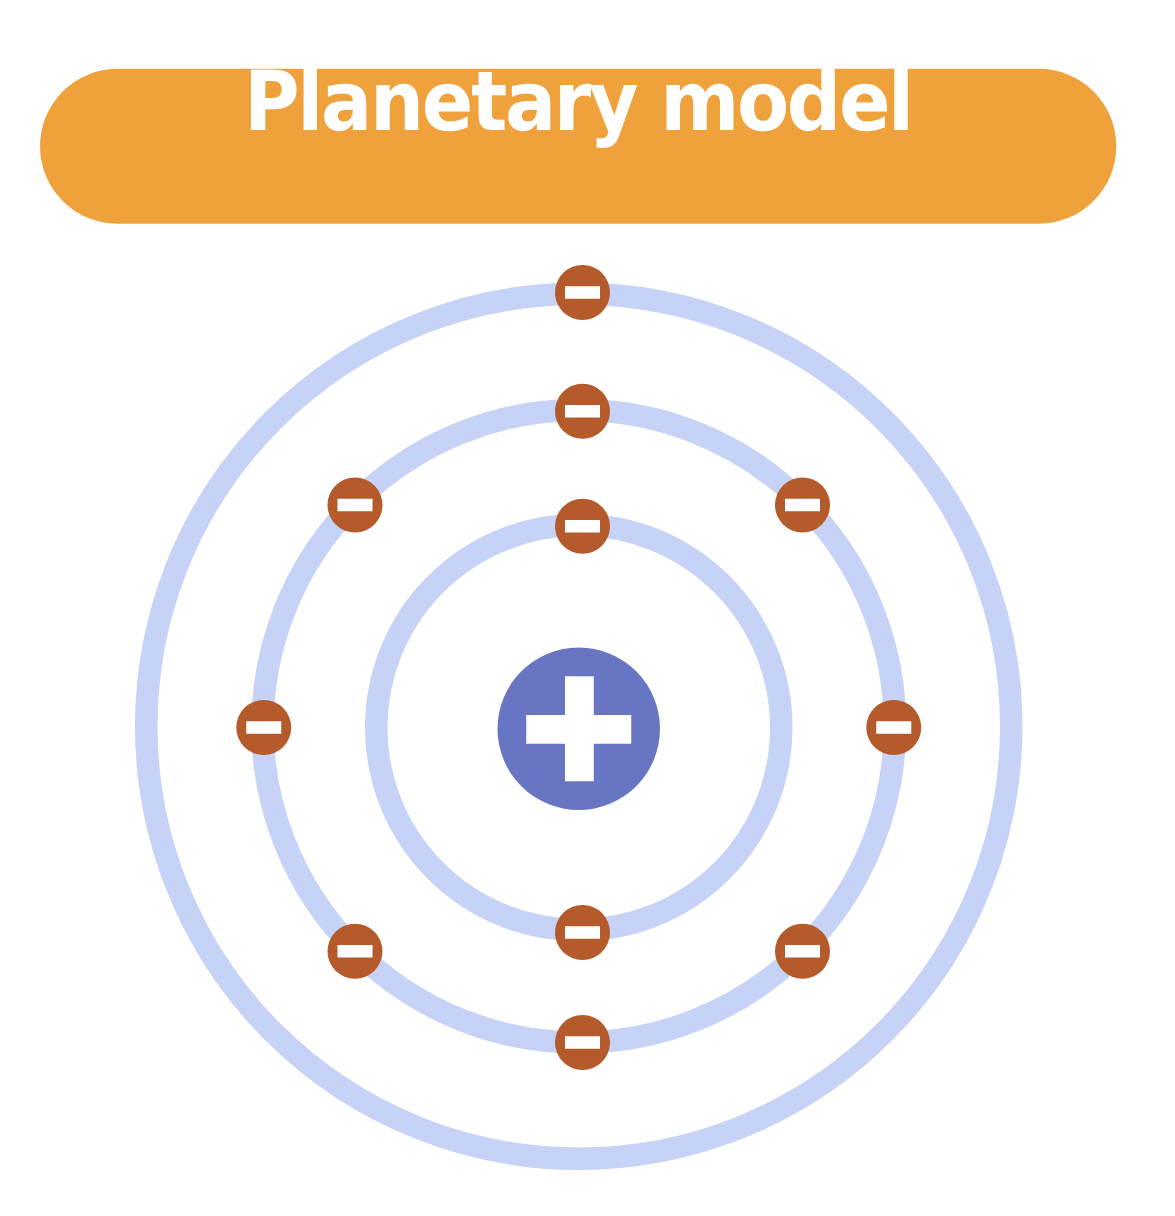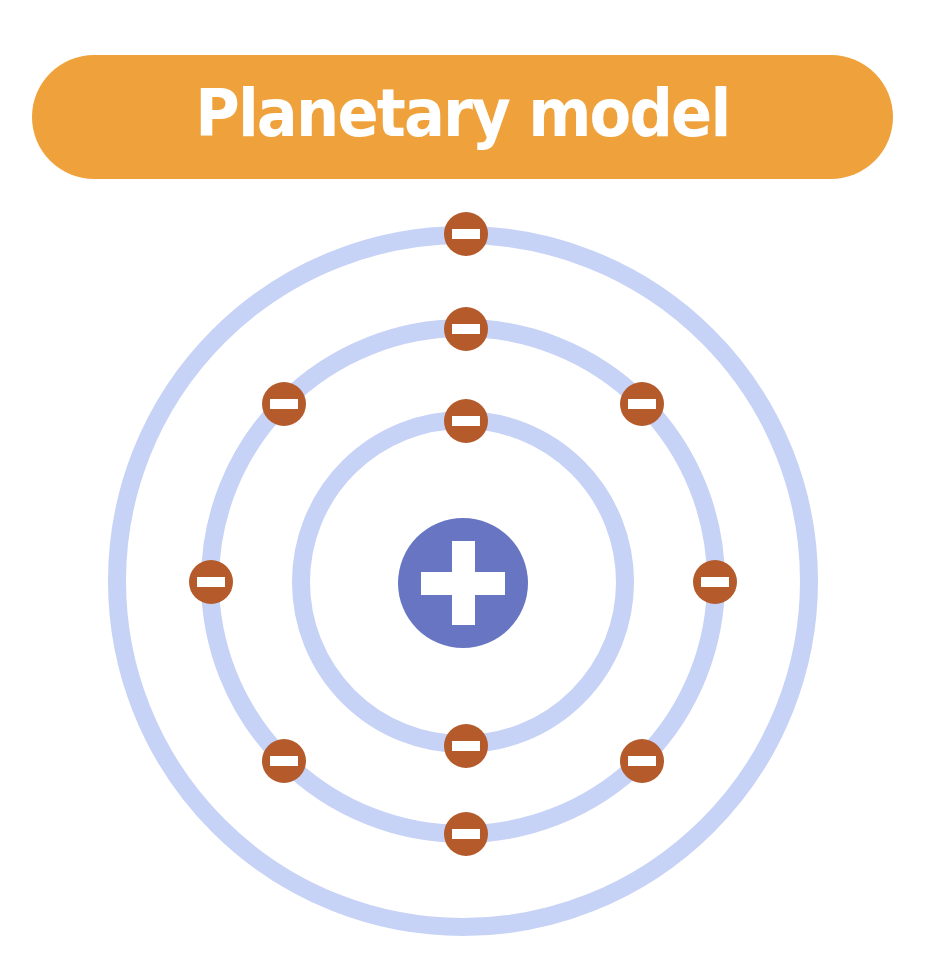--- a/index.html
+++ b/index.html
@@ -1,20 +1,20 @@
 <!DOCTYPE html>
 <html><head>
 <meta charset="utf-8">
 <style>
   html, body { margin: 0; padding: 0; background: #ffffff; }
   body { width: 940px; height: 973px; position: relative; overflow: hidden; font-family: "DejaVu Sans", "Liberation Sans", sans-serif; }
   .title-pill {
     position: absolute; left: 32px; top: 55px; width: 861px; height: 124px;
     background: #EFA23C; border-radius: 62px;
-    display: flex; align-items: center; justify-content: center;
+    display: flex; justify-content: center;
   }
   .title-text {
     color: #ffffff; font-family: "DejaVu Sans", sans-serif; font-weight: bold;
     font-size: 66px; letter-spacing: -2px; transform: scaleX(0.92); line-height: 1;
     margin-top: -6px;
   }
   svg.atom { position: absolute; left: 0; top: 0; }
 </style>
 </head>
 <body>

